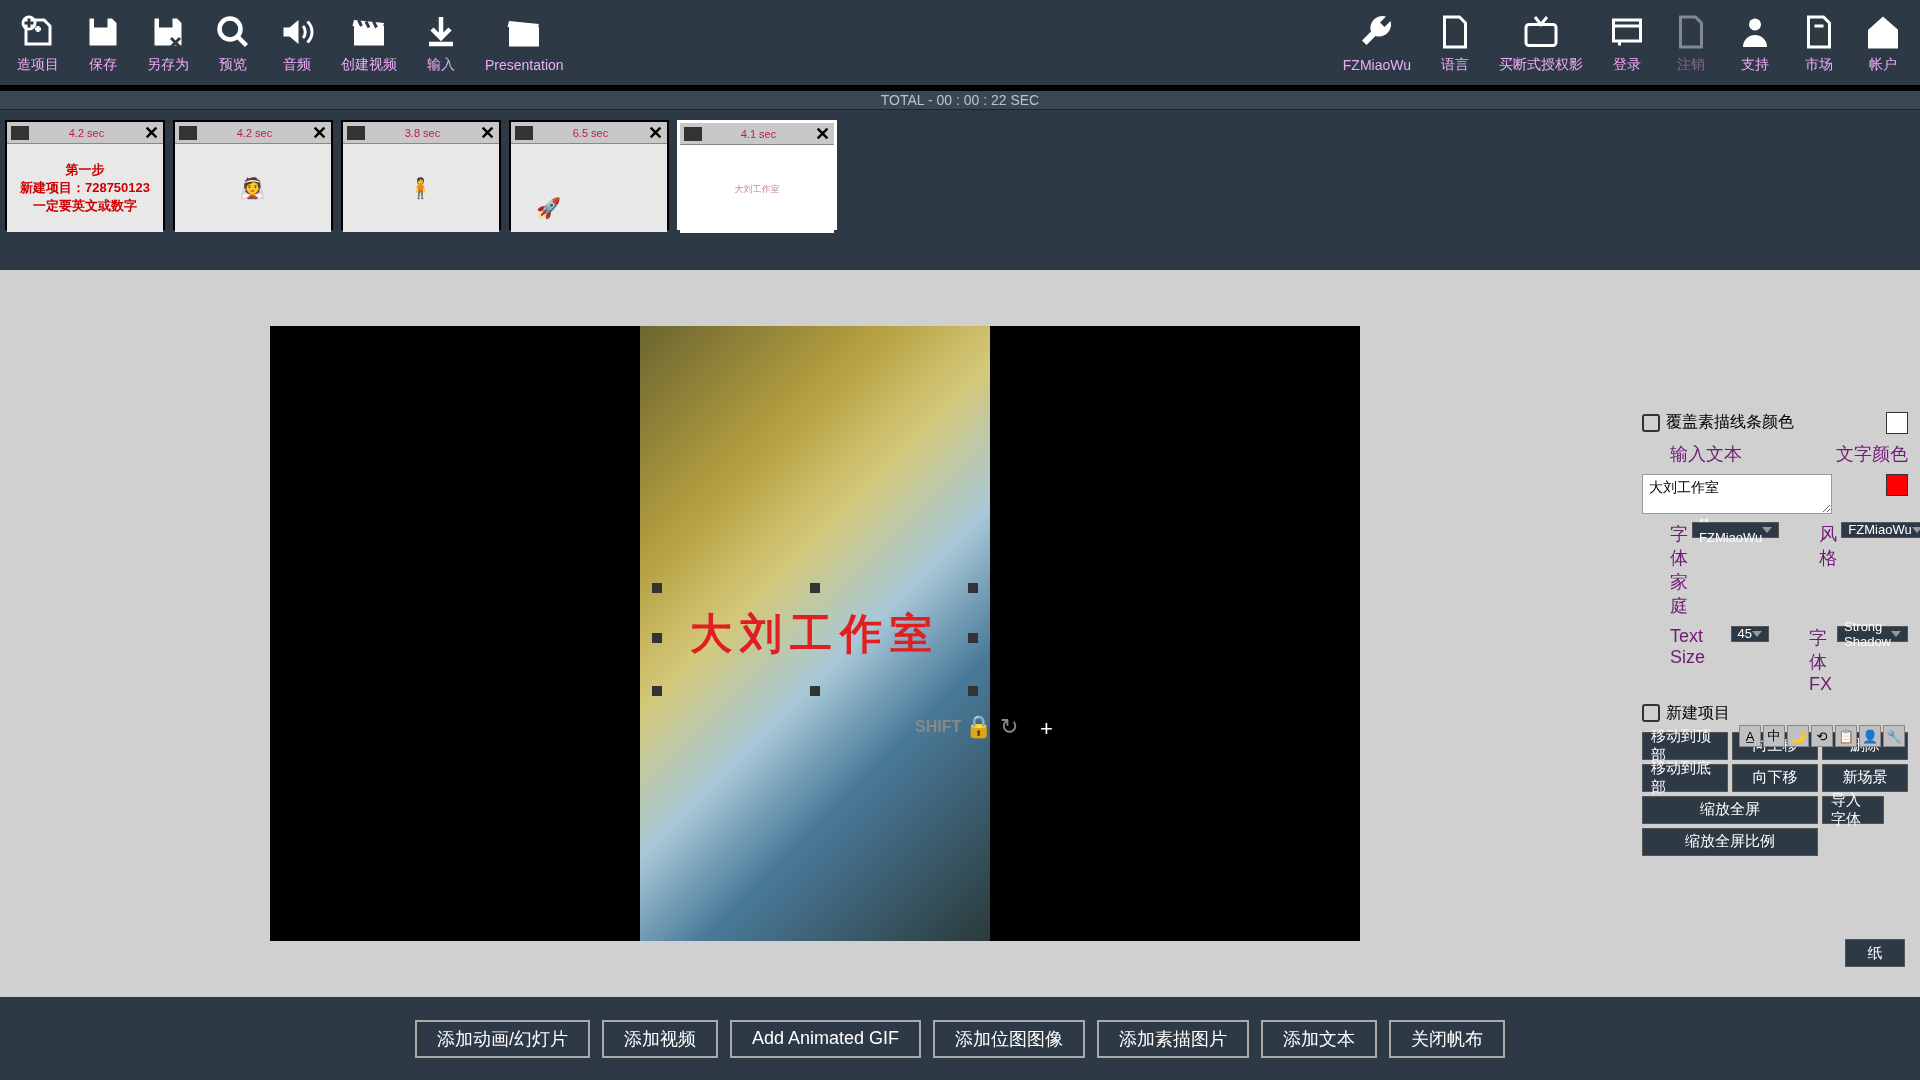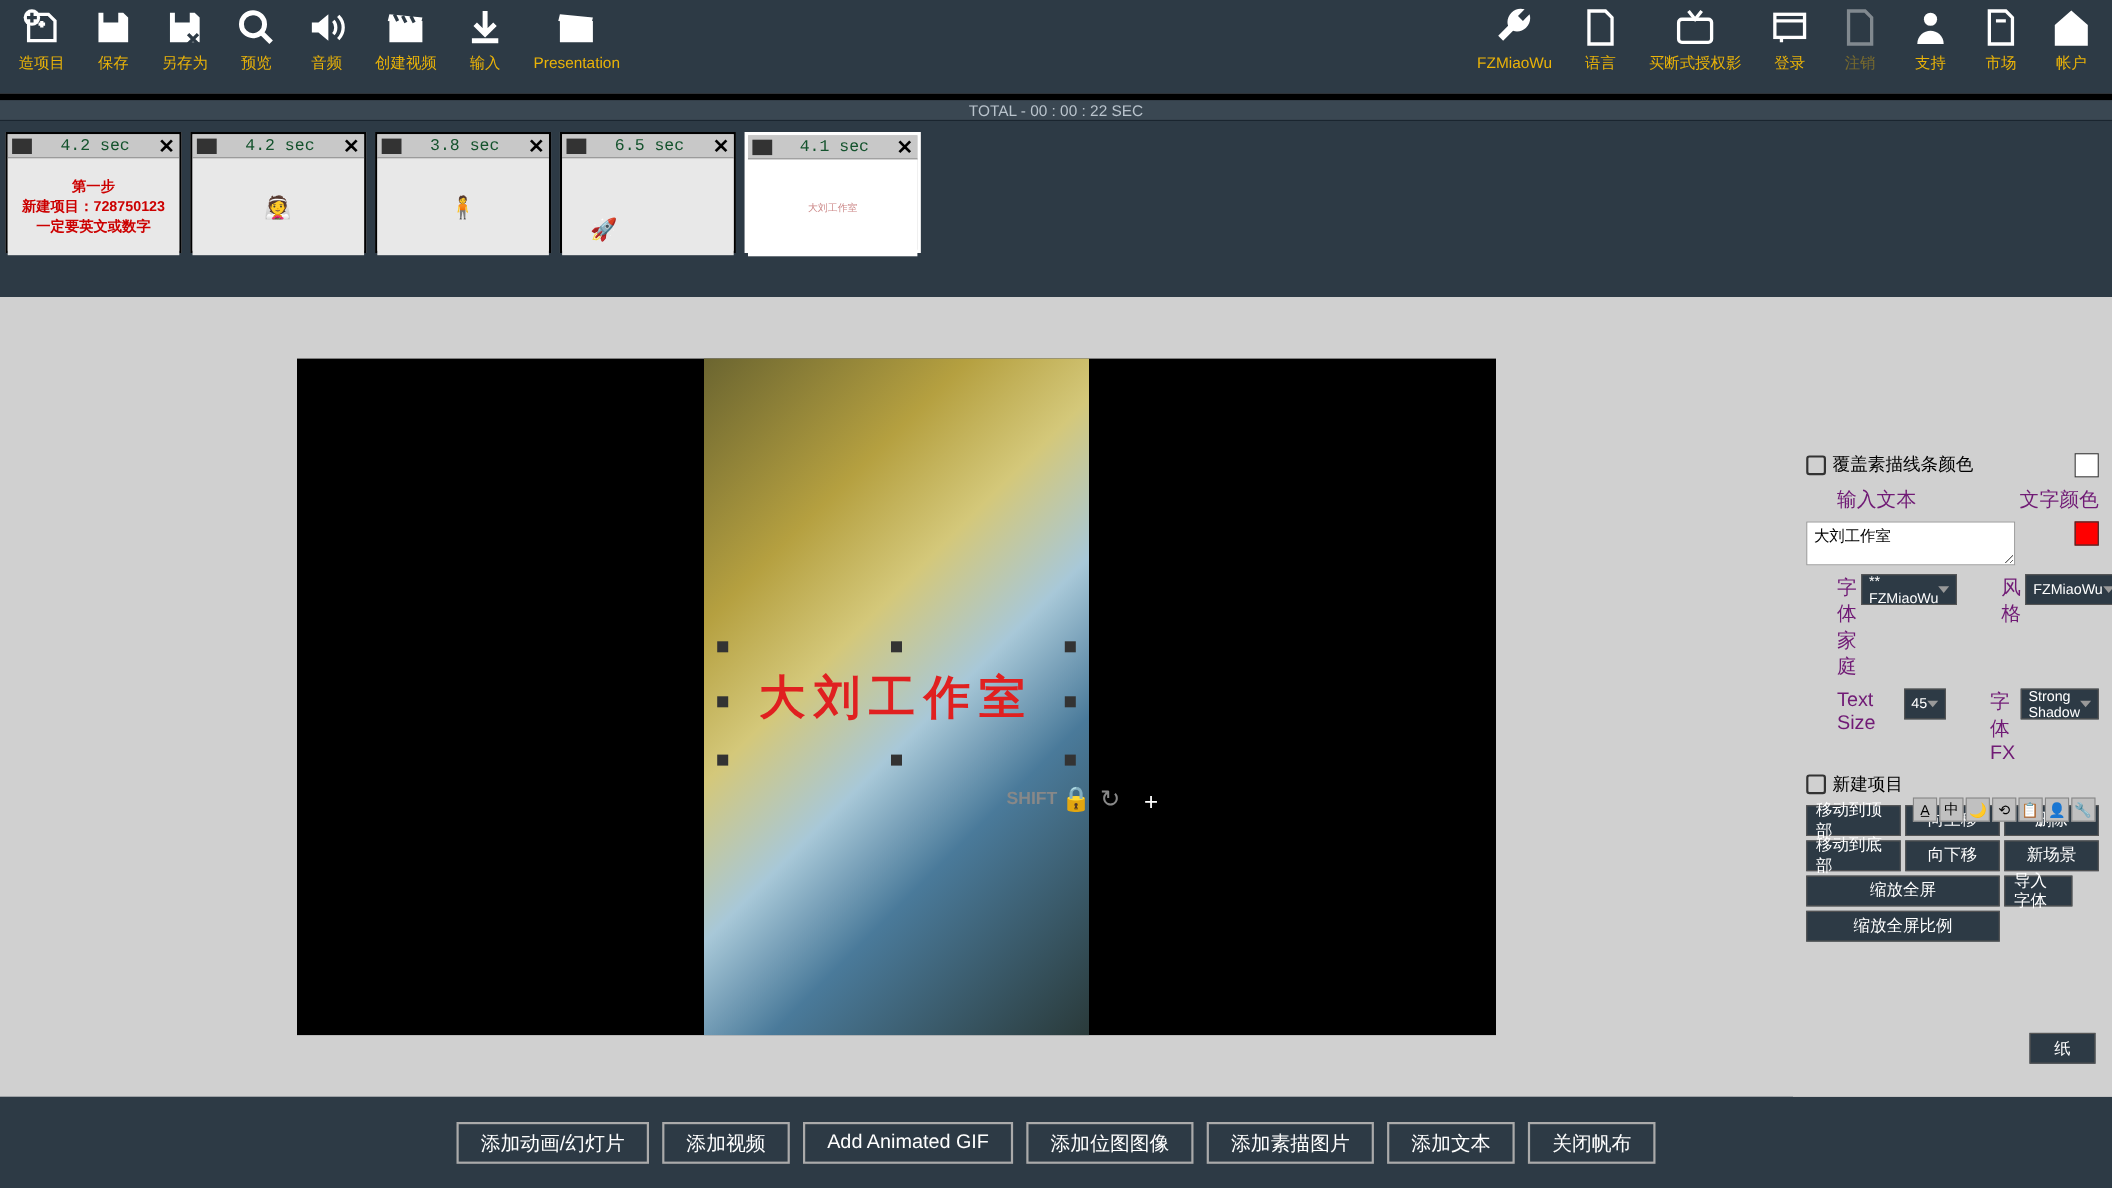--- a/index.html
+++ b/index.html
@@ -1,36 +1,36 @@
 <!DOCTYPE html>
 <html><head>
 <meta charset="utf-8">
 <style>
 * { margin: 0; padding: 0; box-sizing: border-box; font-family: Arial, sans-serif; }
 body { width: 1920px; height: 1080px; background: #d0d0d0; overflow: hidden; position: relative; }
 
 
 .top-toolbar { background: #2d3a45; height: 85px; display: flex; justify-content: space-between; padding: 0 5px; }
 .toolbar-group { display: flex; }
-.toolbar-btn { display: flex; flex-direction: column; align-items: center; padding: 5px 12px; color: #eab308; cursor: pointer; min-width: 55px; }
+.toolbar-btn { display: flex; flex-direction: column; align-items: center; justify-content: center; padding: 5px 12px; color: #f0abfc; cursor: pointer; min-width: 55px; }
 .toolbar-btn .icon { width: 40px; height: 40px; display: flex; align-items: center; justify-content: center; }
 .toolbar-btn .icon svg { fill: #fff; }
 .toolbar-btn .label { font-size: 14px; margin-top: 4px; white-space: nowrap; }
 .toolbar-btn.disabled { opacity: 0.4; }
 
 
 .timeline-header { background: #3a4752; height: 25px; display: flex; align-items: center; justify-content: center; color: #b9c3cc; font-size: 14px; border-top: 6px solid #000000; border-bottom: 1px solid #1a252f; }
 
 
 .timeline-scenes { background: #2d3a45; height: 150px; display: flex; padding: 10px 5px; gap: 8px; }
 .scene-card { width: 160px; height: 110px; background: #c0c0c0; border: 2px solid #000; position: relative; }
 .scene-card.selected { border: 3px solid #fff; }
 .scene-header { height: 22px; background: #c8c8c8; display: flex; align-items: center; justify-content: space-between; padding: 0 4px; border-bottom: 1px solid #888; }
 .scene-min-icon { width: 18px; height: 14px; background: #333; }
-.scene-duration { font-size: 15px; color: #14532d; font-family: Liberation Mono, monospace; }
+.scene-duration { font-size: 11px; color: #be185d; }
 .scene-close { font-size: 18px; cursor: pointer; font-weight: bold; }
 .scene-body { height: 88px; display: flex; align-items: center; justify-content: center; background: #e8e8e8; }
 .scene-body.white { background: #fff; }
 .scene-text { color: #c00; font-size: 13px; font-weight: bold; text-align: center; padding: 4px; }
 .scene-figure { font-size: 20px; }
 .tiny-text { color: #c88; font-size: 9px; }
 
 
 .mid-strip { background: #2d3a45; height: 10px; }
 
@@ -47,21 +47,21 @@
 
 .right-panel { width: 290px; background: #d0d0d0; padding: 15px 12px; display: flex; flex-direction: column; gap: 8px; position: relative; justify-content: center; }
 .panel-row { display: flex; align-items: center; gap: 6px; }
 .panel-check { width: 18px; height: 18px; border: 2px solid #333; border-radius: 3px; cursor: pointer; }
 .panel-label { font-size: 16px; color: #000; }
 .panel-label-sm { font-size: 18px; color: #701a75; margin-left: 28px; }
 .panel-input { width: 190px; height: 40px; background: #fff; border: 1px solid #999; padding: 4px 6px; font-size: 14px; }
 .color-swatch { width: 22px; height: 22px; border: 1px solid #333; cursor: pointer; }
 .panel-two-col { display: flex; gap: 12px; }
 .panel-col { flex: 1; display: flex; flex-direction: row; gap: 4px; }
-.dropdown { height: 28px; background: #2d3a45; color: #fff; border: 1px solid #555; display: flex; align-items: center; justify-content: space-between; padding: 0 6px; font-size: 13px; cursor: pointer; }
+.dropdown { height: 16px; background: #2d3a45; color: #fff; border: 1px solid #555; display: flex; align-items: center; justify-content: space-between; padding: 0 6px; font-size: 13px; cursor: pointer; }
 .dd-arrow { width: 0; height: 0; border-left: 5px solid transparent; border-right: 5px solid transparent; border-top: 6px solid #999; }
 .btn-grid { display: flex; flex-wrap: wrap; gap: 4px; }
 .panel-btn { background: #2d3a45; color: #fff; border: 1px solid #555; height: 28px; display: flex; align-items: center; justify-content: center; font-size: 15px; cursor: pointer; padding: 0 8px; }
 .panel-btn.w1 { width: 86px; }
 .panel-btn.w2 { width: 176px; }
 .panel-btn.w3 { width: 62px; }
 
 .panel-mini-toolbar { position: absolute; bottom: 250px; right: 15px; display: flex; gap: 2px; }
 .mini-btn { width: 22px; height: 22px; background: #c0c0c0; border: 1px solid #888; display: flex; align-items: center; justify-content: center; font-size: 13px; cursor: pointer; }
 .paper-btn { position: absolute; bottom: 30px; right: 15px; width: 60px; height: 28px; background: #2d3a45; color: #fff; border: 1px solid #555; display: flex; align-items: center; justify-content: center; font-size: 15px; cursor: pointer; }

